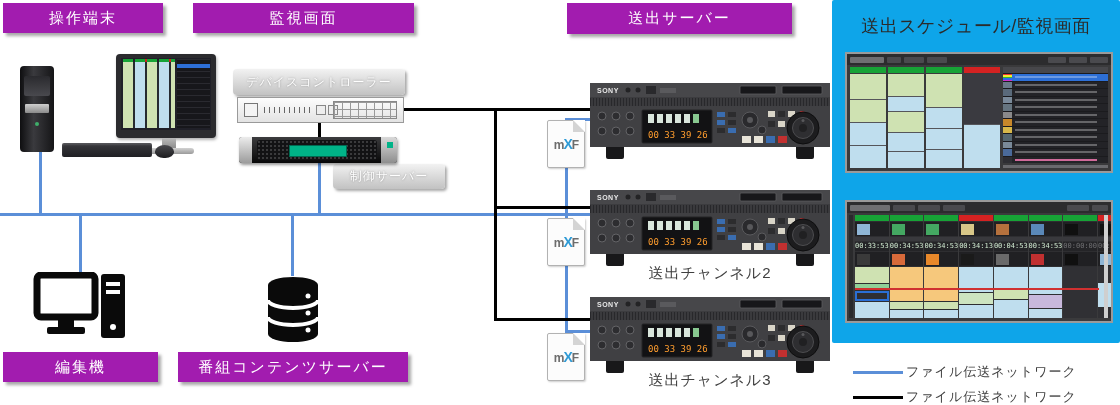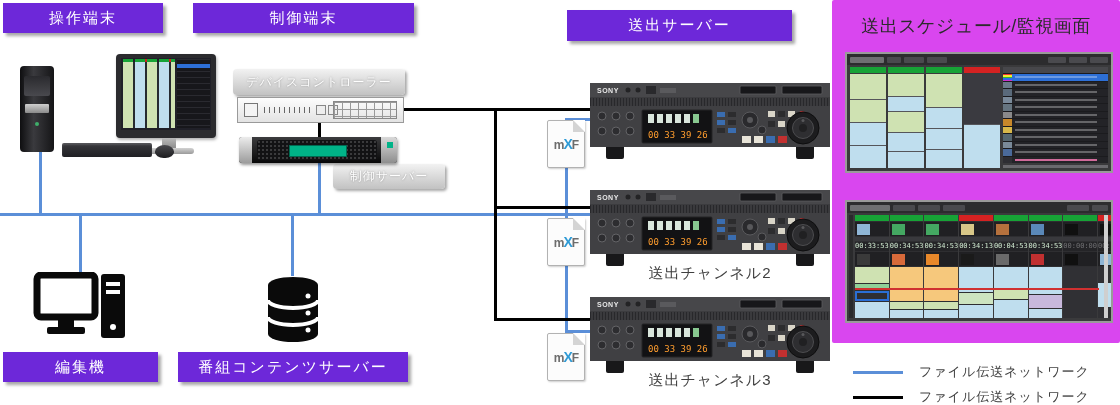--- a/index.html
+++ b/index.html
@@ -1,26 +1,26 @@
 <!DOCTYPE html>
 <html><head>
 <meta charset="utf-8">
 <style>
   html,body{margin:0;padding:0;background:#ffffff;}
   body{width:1120px;height:405px;overflow:hidden;font-family:"Liberation Sans","DejaVu Sans",sans-serif;position:relative;}
   .stage{position:absolute;left:0;top:0;width:1120px;height:405px;}
 
   
-  .black-label{position:absolute;background:#6d28d9;color:#fff;display:flex;align-items:center;justify-content:center;
+  .black-label{position:absolute;background:#a21caf;color:#fff;display:flex;align-items:center;justify-content:center;
     font-size:15px;letter-spacing:2px;box-shadow:3px 3px 3px rgba(0,0,0,.35);}
   .gray-label{position:absolute;background:linear-gradient(#f2f2f2,#c2c2c2);color:#fff;display:flex;align-items:center;justify-content:center;
     font-size:12px;letter-spacing:1px;border-radius:4px;box-shadow:2px 2px 3px rgba(0,0,0,.35);text-shadow:0 0 2px rgba(90,90,90,.6);}
   #lbl-op{left:3px;top:3px;width:160px;height:30px;}
   #lbl-ct{left:193px;top:3px;width:221px;height:30px;}
-  #lbl-ps{left:567px;top:10px;width:225px;height:31px;}
+  #lbl-ps{left:567px;top:3px;width:225px;height:31px;}
   #lbl-ed{left:3px;top:352px;width:155px;height:30px;}
   #lbl-cs{left:178px;top:352px;width:230px;height:30px;}
   #lbl-dc{left:233px;top:69px;width:172px;height:26px;}
   #lbl-sv{left:333px;top:164px;width:112px;height:25px;}
 
   
   .hline,.vline{position:absolute;z-index:1;}
   .blue{background:#5b8fd8;}
   .black{background:#000;}
   .hline{height:3px;} .vline{width:3px;}
@@ -75,21 +75,21 @@
     background-image:radial-gradient(#3a3a3c 1px,transparent 1.2px);background-size:4px 4px;background-color:#121214;}
   .server .capl{position:absolute;left:0;top:0;width:13px;height:100%;border-radius:3px 0 0 3px;background:linear-gradient(#ececec,#9c9c9c);}
   .server .capr{position:absolute;right:0;top:0;width:16px;height:100%;border-radius:0 3px 3px 0;background:linear-gradient(#d9d9d9,#8e8e8e);}
   .server .logo{position:absolute;left:50%;top:8px;transform:translateX(-50%);width:56px;height:10px;background:#00b388;border:1px solid #006a52;}
   .server .led{position:absolute;right:4px;top:5px;width:6px;height:6px;background:#00b388;}
 
   
   .icon-abs{position:absolute;z-index:2;}
 
   
-  .panel{position:absolute;left:832px;top:0;width:288px;height:343px;background:#d946ef;border-radius:2px;}
+  .panel{position:absolute;left:832px;top:0;width:288px;height:343px;background:#0ea5e9;border-radius:2px;}
   .panel-title{position:absolute;left:0;top:14px;width:100%;text-align:center;font-size:18px;color:#2b2b2b;letter-spacing:.5px;}
   .shot{position:absolute;background:#3a3a3c;border:2px solid #9a9a9a;overflow:hidden;}
   #shot1{left:13px;top:52px;width:264px;height:117px;}
   #shot2{left:13px;top:200px;width:264px;height:119px;}
   .shot .toolbar{position:absolute;left:0;top:0;right:0;height:11px;background:#2c2c2e;display:flex;align-items:center;gap:3px;padding:0 3px;}
   .tb{height:6px;background:#6f6f72;border-radius:1px;}
   .tb.dark{background:#4a4a4e;}
   .tb.sp{background:transparent;flex:1;}
 
   
@@ -120,21 +120,21 @@
   .ms-tc{height:9px;background:#242427;color:#cfe8cf;font-family:"DejaVu Sans Mono","Liberation Mono",monospace;
     font-size:7px;line-height:9px;text-align:center;letter-spacing:0;margin-bottom:1px;}
   .ms-tc.dim{color:#6f6f72;}
   .ms-body{flex:1;display:flex;flex-direction:column;gap:1px;}
   .ms-cell{width:100%;}
   .ms-cell.sel{outline:2px solid #2a6fd6;outline-offset:-2px;background-image:repeating-linear-gradient(90deg,#3fae5a 0 4px,#e8e8e8 4px 5px);}
   .ms-cursor{position:absolute;left:8px;right:12px;top:86px;height:2px;background:#d03030;z-index:5;}
   .ms-scroll{position:absolute;right:3px;top:13px;width:4px;bottom:3px;background:#cfcfcf;}
 
   
-  .legend-row{position:absolute;left:853px;display:flex;align-items:center;gap:16px;height:16px;}
+  .legend-row{position:absolute;left:853px;display:flex;align-items:center;gap:3px;height:16px;}
   .legend-line{width:50px;height:3px;}
   .legend-text{font-size:13px;color:#3f3f3f;letter-spacing:1px;}
 </style>
 </head>
 <body>
 
 <div class="stage">
 
   <div class="hline blue" style="left:0;top:213px;width:593px;"></div>
   <div class="vline blue" style="left:39px;top:152px;height:62px;"></div>
@@ -145,21 +145,21 @@
   <div class="hline blue" style="left:565px;top:118px;width:28px;"></div>
   <div class="hline blue" style="left:565px;top:330px;width:28px;"></div>
 
   <div class="hline black" style="left:400px;top:108px;width:193px;"></div>
   <div class="vline black" style="left:494px;top:108px;height:213px;"></div>
   <div class="hline black" style="left:494px;top:206px;width:99px;"></div>
   <div class="hline black" style="left:494px;top:318px;width:99px;"></div>
   <div class="vline black" style="left:318px;top:121px;height:16px;"></div>
 
   <div class="black-label" id="lbl-op">操作端末</div>
-  <div class="black-label" id="lbl-ct">制御端末</div>
+  <div class="black-label" id="lbl-ct">監視画面</div>
   <div class="black-label" id="lbl-ps">送出サーバー</div>
   <div class="black-label" id="lbl-ed">編集機</div>
   <div class="black-label" id="lbl-cs">番組コンテンツサーバー</div>
 
   <div class="gray-label" id="lbl-sv">制御サーバー</div>
   <div class="gray-label" id="lbl-dc">デバイスコントローラー</div>
 
   <div class="pc-tower">
     <div class="band"></div>
     <div class="slot"></div>

